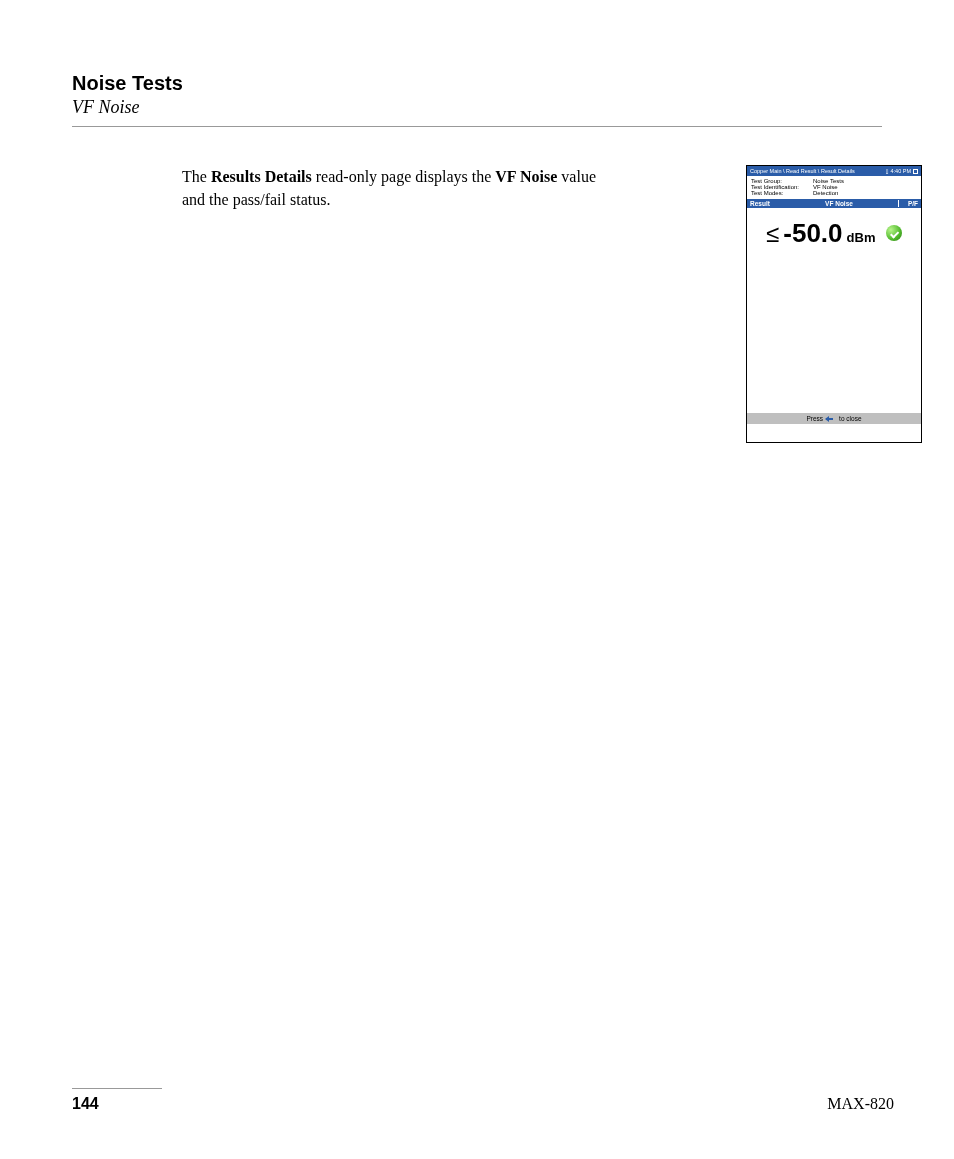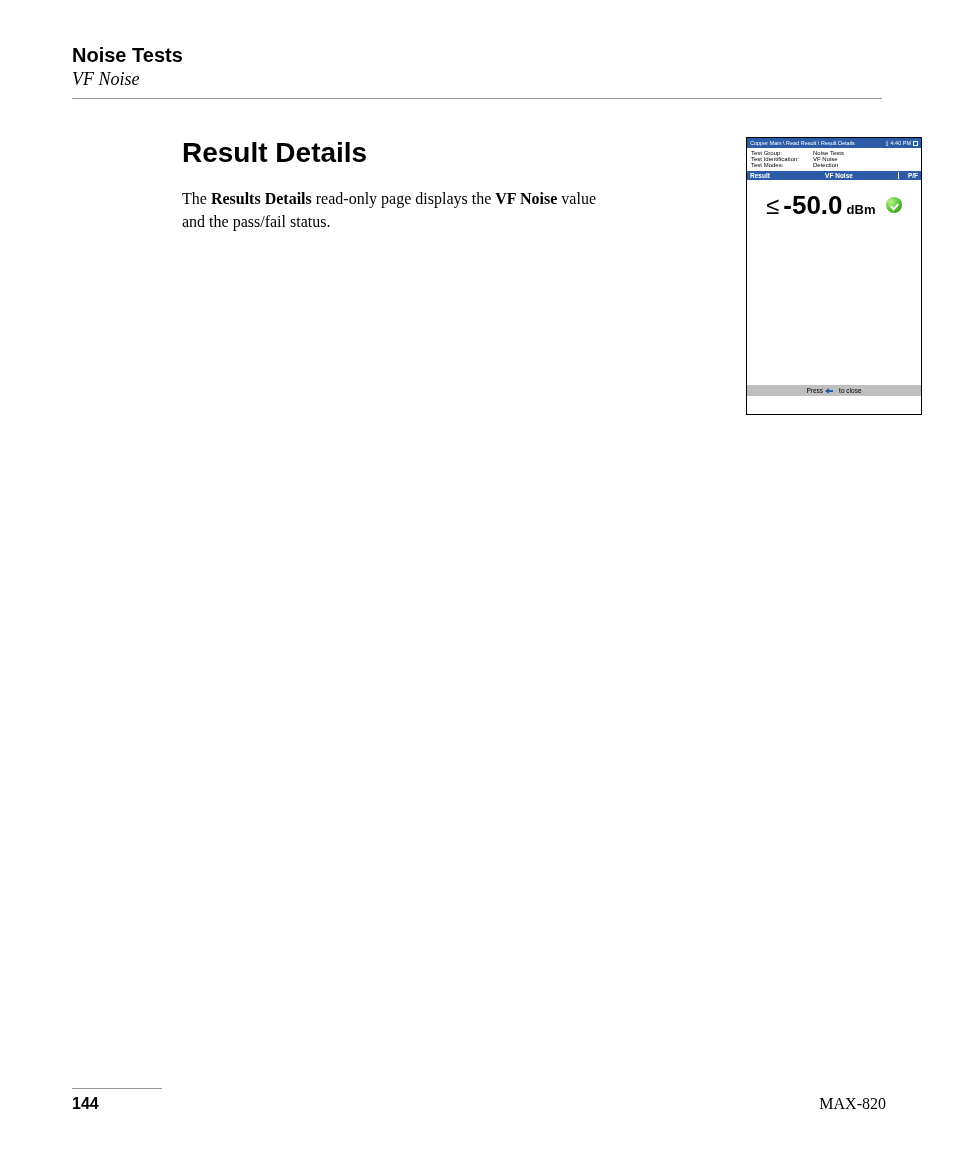--- a/index.html
+++ b/index.html
@@ -5,21 +5,21 @@
   * { box-sizing: border-box; margin: 0; padding: 0; }
   body {
     width: 954px;
     height: 1159px;
     background: #fff;
     font-family: Georgia, 'Times New Roman', serif;
     color: #000;
     position: relative;
   }
   .page {
-    padding: 44px 72px 50px 72px;
+    padding: 72px 72px 50px 72px;
     height: 100%;
     position: relative;
   }
   .header-section {
     margin-bottom: 6px;
   }
   .section-title {
     font-family: Arial, Helvetica, sans-serif;
     font-weight: bold;
     font-size: 20px;
@@ -157,21 +157,21 @@
     content:"";
     position:absolute;
     left:-1px; top:-0.5px;
     border-top:3px solid transparent;
     border-bottom:3px solid transparent;
     border-right:4px solid #2a5ca8;
   }
   .ss-spacer { flex:0 0 18px; background:#fff; }
   .page-footer {
     position: absolute;
-    left: 72px; right: 68px; bottom: 46px;
+    left: 72px; right: 60px; bottom: 46px;
   }
   .page-footer .hr2 {
     border: none;
     border-top: 1.5px solid #999;
     width: 90px;
     margin-bottom: 6px;
   }
   .page-footer-row {
     display: flex;
     justify-content: space-between;
@@ -188,21 +188,20 @@
 <body>
 
 <div class="page">
   <div class="header-section">
     <div class="section-title">Noise Tests</div>
     <div class="section-subtitle">VF Noise</div>
     <hr class="hr">
   </div>
 
   <div class="content">
-    <div class="h2">Result Details</div>
     <p class="body-text">
       <span>The </span><span class="b">Results Details</span><span> read-only page displays the </span><span class="b">VF Noise</span><span> value and the pass/fail status.</span>
     </p>
 
     <div class="screenshot">
       <div class="ss-titlebar">
         <span>Copper Main \ Read Result \ Result Details</span>
         <span class="ss-titlebar-right">
           <span>▯</span>
           <span>4:40 PM</span>

